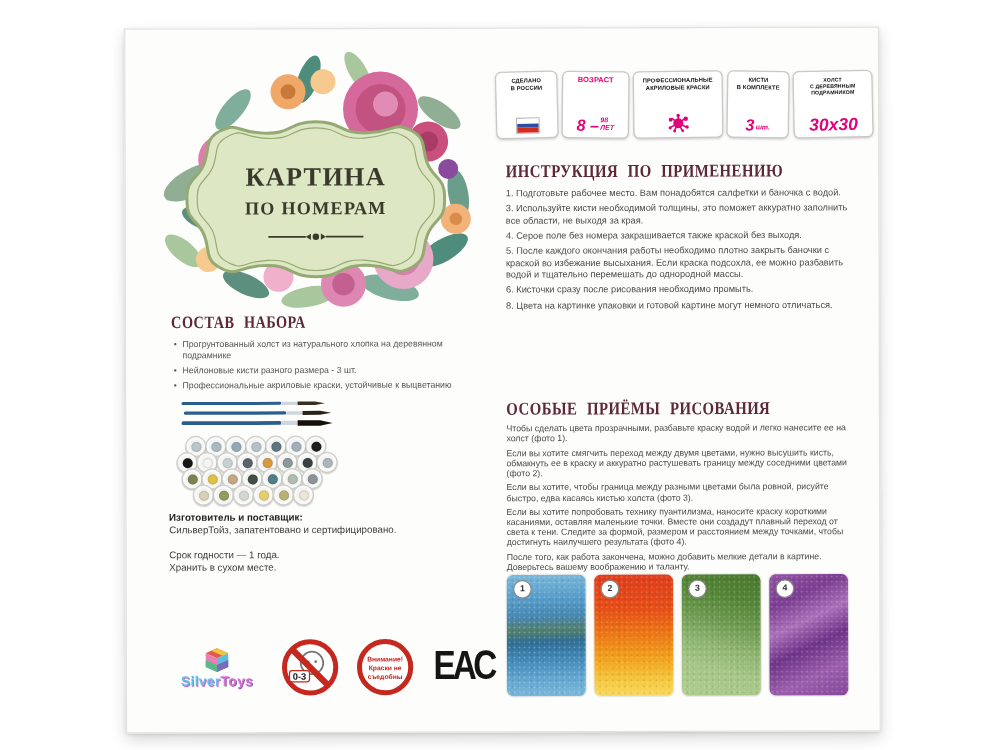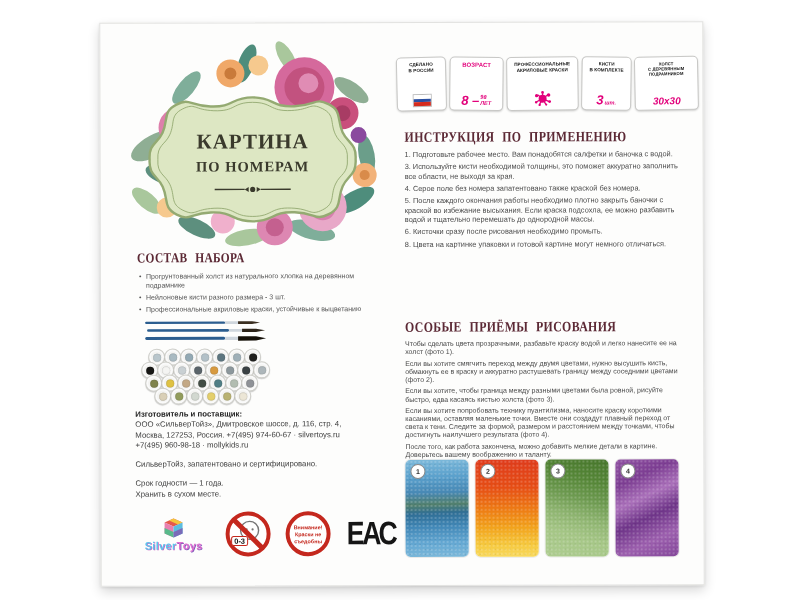--- a/index.html
+++ b/index.html
@@ -229,26 +229,20 @@
           <div class="pot-inner" style="background: rgb(185, 178, 113);"></div>
         </div><div class="pot">
           <div class="pot-inner" style="background: rgb(236, 230, 214);"></div>
         </div></div>
     </div>
 
   <div class="abs mfr" style="left:34px;top:386px;width:252px;">
     <div class="bold">Изготовитель и поставщик:</div>
     <div class="block">
 
-    <span>ООО «СильверТойз», Дмитровское шоссе, д. 116, стр. 4,</span>
-        <span>Москва, 127253, Россия. +7(495) 974-60-67 · silvertoys.ru</span>
-        <span>+7(495) 960-98-18 · mollykids.ru</span>
-      </div>
-    <div class="block">
-
     <span>СильверТойз, запатентовано и сертифицировано.</span>
       </div>
     <div class="block">
 
     <span>Срок годности — 1 года.</span>
         <span>Хранить в сухом месте.</span>
       </div>
   </div>
 
   <div class="abs marks" style="left:34px;top:487px;width:310px;">
@@ -341,33 +335,33 @@
         <span class="badge-big">3</span>
         <span class="badge-small" style="align-self:flex-end;">шт.</span>
       </div>
     </div>
     <div class="badge b5" style="flex:0 0 58px;">
       <div class="badge-top" style="font-size:4.2px;">
         <span>ХОЛСТ</span><br>
         <span>С ДЕРЕВЯННЫМ</span><br>
         <span>ПОДРАМНИКОМ</span>
       </div>
-      <div class="badge-big" style="font-size:10px;">30х30</div>
+      <div class="badge-big" style="font-size:14px;">30х30</div>
     </div>
   </div>
 
   <div class="abs sec-heading right-heading" style="left:304px;top:106px;">ИНСТРУКЦИЯ ПО ПРИМЕНЕНИЮ</div>
   <div class="abs body-text instr" style="left:304px;top:127px;width:274px;">
 
       <span class="para"><span>1. </span><span>Подготовьте рабочее место. Вам понадобятся салфетки и баночка с водой.</span></span>
 
 
       <span class="para"><span>3. </span><span>Используйте кисти необходимой толщины, это поможет аккуратно заполнить все области, не выходя за края.</span></span>
 
-      <span class="para"><span>4. </span><span>Серое поле без номера запатентовано также краской без номера.</span></span>
+      <span class="para"><span>4. </span><span>Серое поле без номера закрашивается также краской без выходя.</span></span>
 
       <span class="para"><span>5. </span><span>После каждого окончания работы необходимо плотно закрыть баночки с краской во избежание высыхания. Если краска подсохла, ее можно разбавить водой и тщательно перемешать до однородной массы.</span></span>
 
       <span class="para"><span>6. </span><span>Кисточки сразу после рисования необходимо промыть.</span></span>
 
 
       <span class="para"><span>8. </span><span>Цвета на картинке упаковки и готовой картине могут немного отличаться.</span></span>
     </div>
 
   <div class="abs sec-heading right-heading" style="left:304px;top:296px;">ОСОБЫЕ ПРИЁМЫ РИСОВАНИЯ</div>

